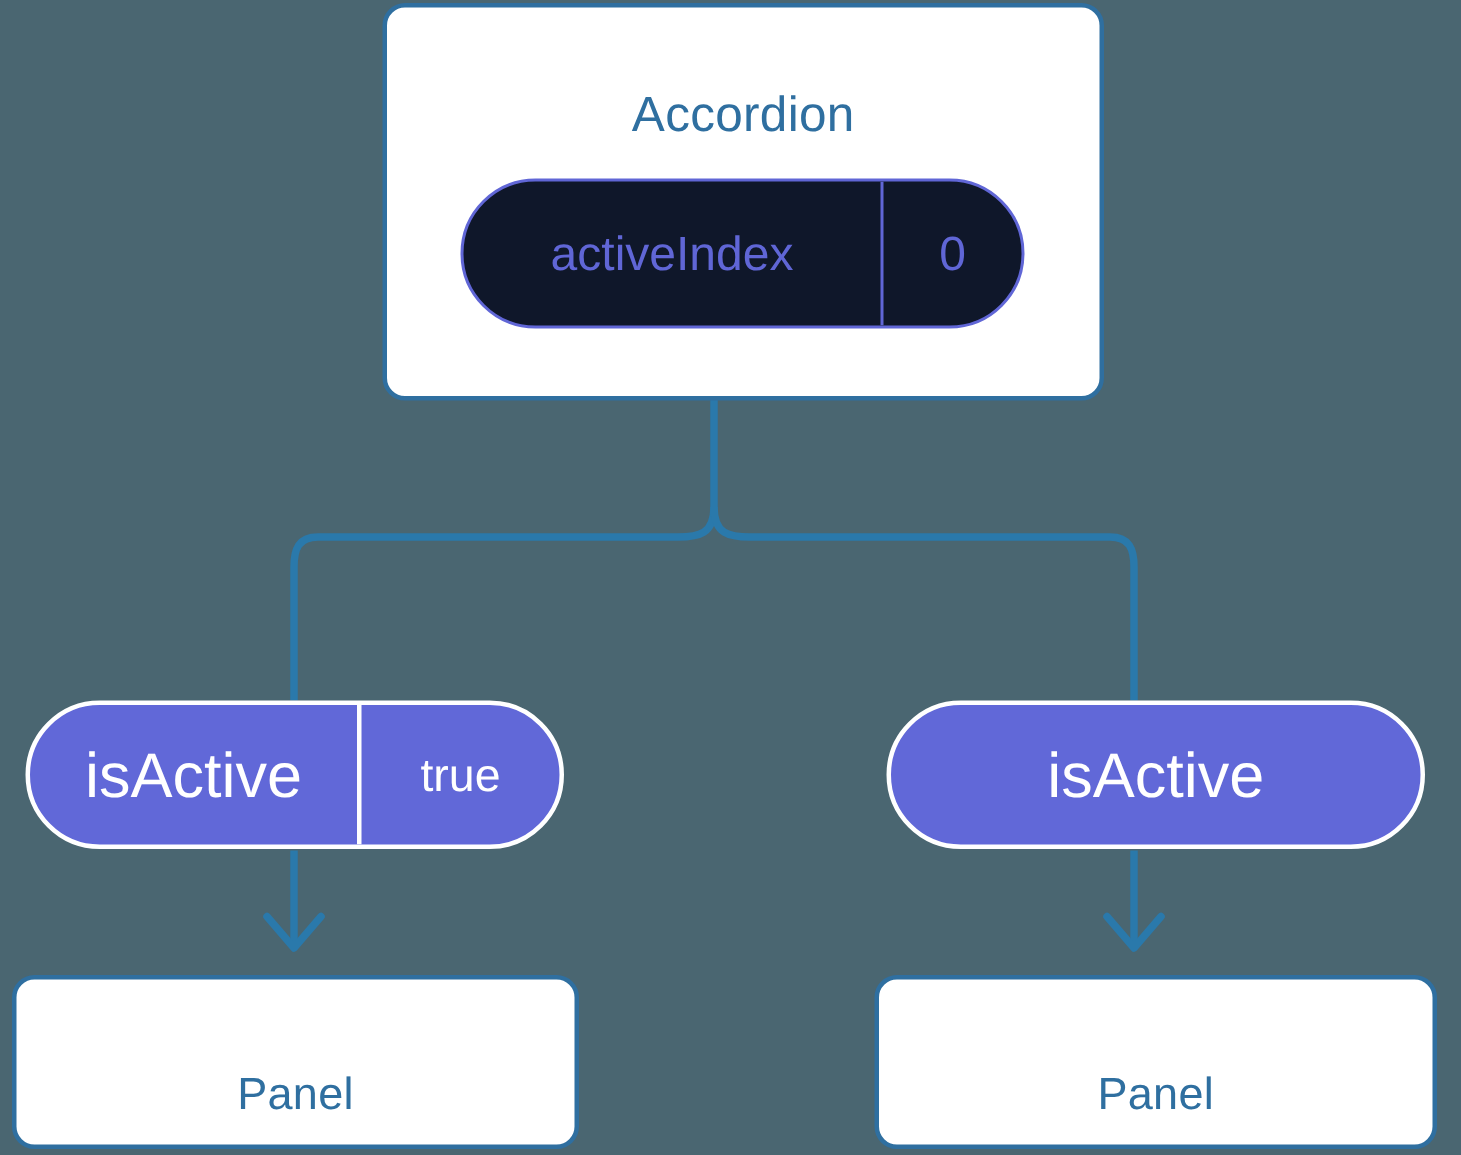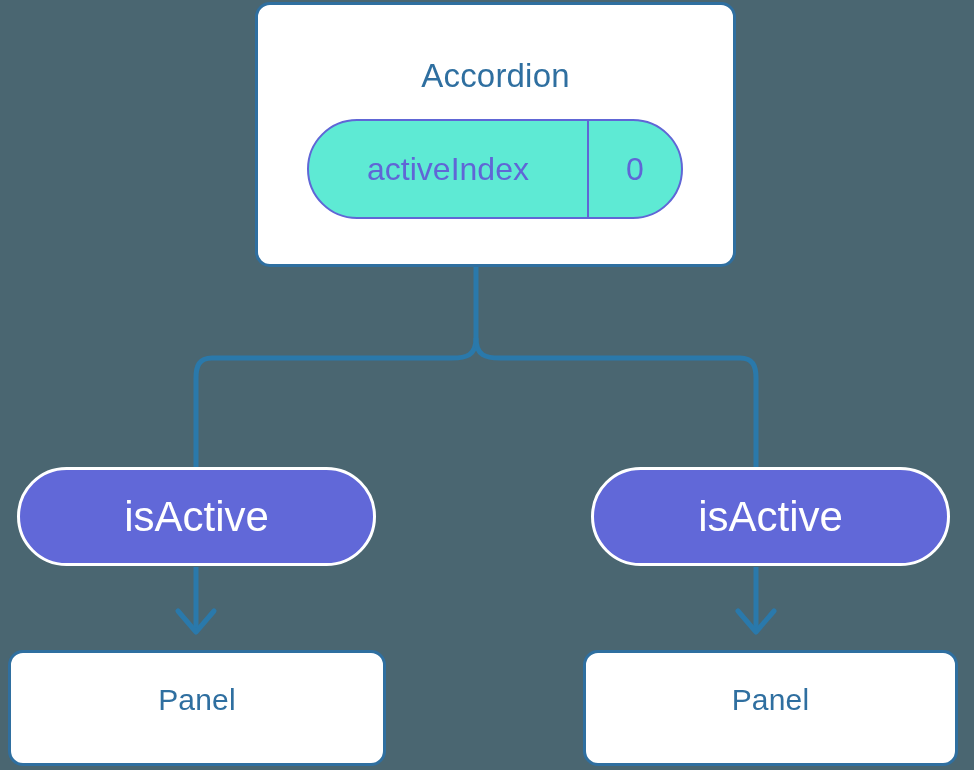--- a/index.html
+++ b/index.html
@@ -71,21 +71,21 @@
   .pill-key, .pill-val {
     display: flex;
     align-items: center;
     justify-content: center;
     white-space: nowrap;
     box-sizing: border-box;
   }
 
   .pill.outline {
     border: 2px solid #6066d6;
-    background: #5eead4;
+    background: #0f172a;
   }
   .pill.outline .pill-key {
     color: #6066d6;
     font-size: 32px;
     flex: 1 1 auto;
   }
   .pill.outline .pill-val {
     color: #6066d6;
     font-size: 32px;
     border-left: 2px solid #6066d6;
@@ -135,21 +135,21 @@
     width: 378px;
     height: 116px;
   }
   #panel-card-right {
     left: 583px;
     top: 650px;
     width: 375px;
     height: 116px;
   }
   .panel-card .card-title {
-    top: 30px;
+    top: 60px;
     font-size: 30px;
   }
 </style>
 </head>
 <body>
 
 <div id="stage">
 
   <svg id="connectors" viewBox="0 0 974 770">
 
@@ -169,20 +169,21 @@
     <div class="card-title">Accordion</div>
   </div>
 
   <div class="pill outline" id="root-state-pill">
     <div class="pill-key">activeIndex</div>
     <div class="pill-val">0</div>
   </div>
 
   <div class="pill filled" id="pill-left">
     <div class="pill-key">isActive</div>
+    <div class="pill-val">true</div>
   </div>
 
   <div class="pill filled" id="pill-right">
     <div class="pill-key">isActive</div>
   </div>
 
   <div class="card panel-card" id="panel-card-left">
     <div class="card-title">Panel</div>
   </div>
 

